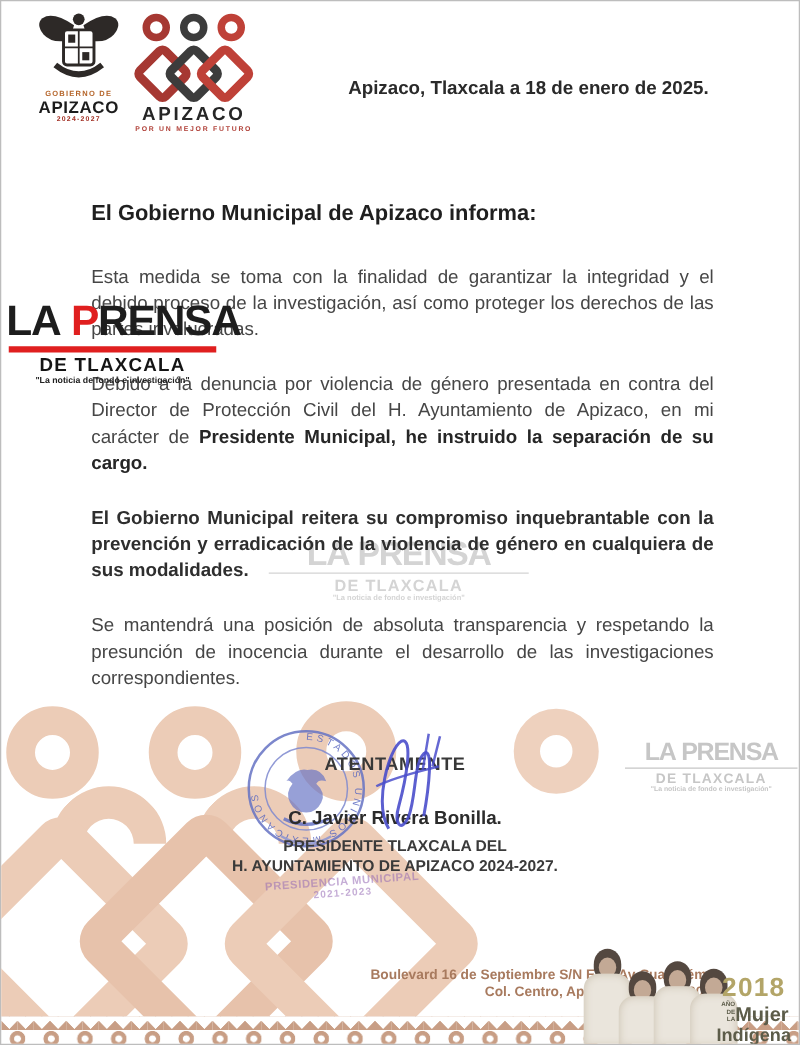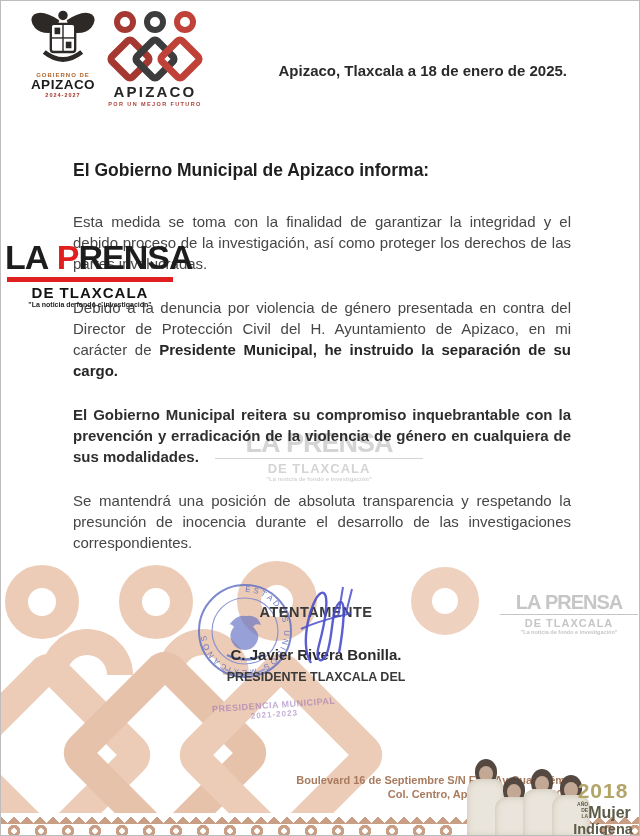--- a/index.html
+++ b/index.html
@@ -199,20 +199,21 @@
     <svg width="80" height="100" viewBox="0 0 80 100">
       <path d="M30,82 C18,62 30,18 40,12 C50,8 44,42 38,64 C34,78 40,86 46,72 C52,56 50,30 58,22 C66,15 62,50 58,72" fill="none" stroke="#4a4ecb" stroke-width="2.4" opacity="0.9"></path>
       <path d="M62,6 L57,36 M71,8 L65,32 M20,48 C36,40 56,36 70,32" fill="none" stroke="#4a4ecb" stroke-width="2" opacity="0.85"></path>
     </svg>
   </div>
 
   <div class="salutation">ATENTAMENTE</div>
   <div class="sig-block">
     <div class="sig-name">C. Javier Rivera Bonilla.</div>
     <div class="sig-t1">PRESIDENTE TLAXCALA DEL</div>
+    <div class="sig-t2">H. AYUNTAMIENTO DE APIZACO 2024-2027.</div>
   </div>
   <div class="stamp">
     <div class="s1">PRESIDENCIA MUNICIPAL</div>
     <div class="s2">2021-2023</div>
   </div>
 
   <div class="address">
     <div>Boulevard 16 de Septiembre S/N Esq. Av Cuauhtémoc,</div>
     <div>Col. Centro, Apizaco, Tlax. C.P 90300</div>
   </div>

